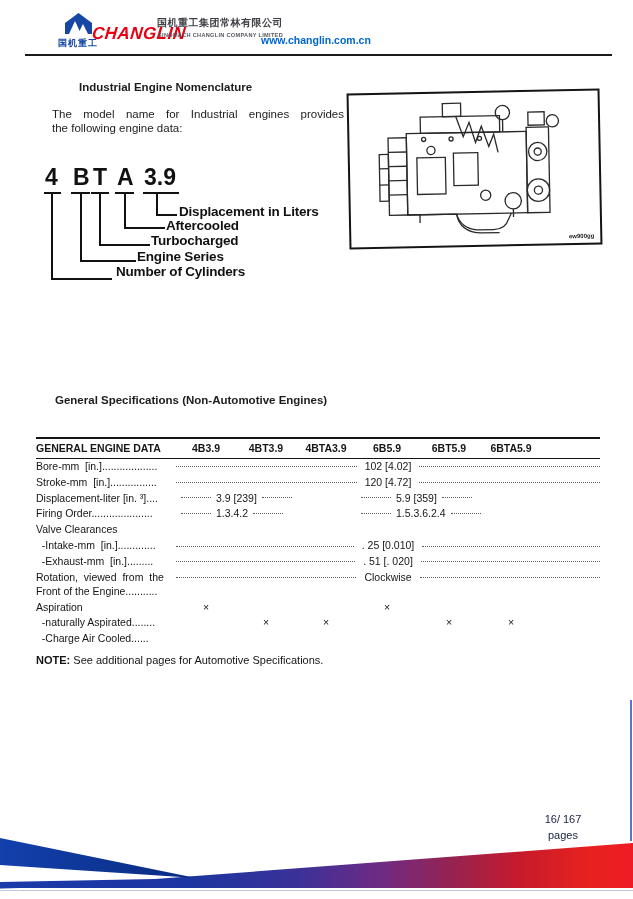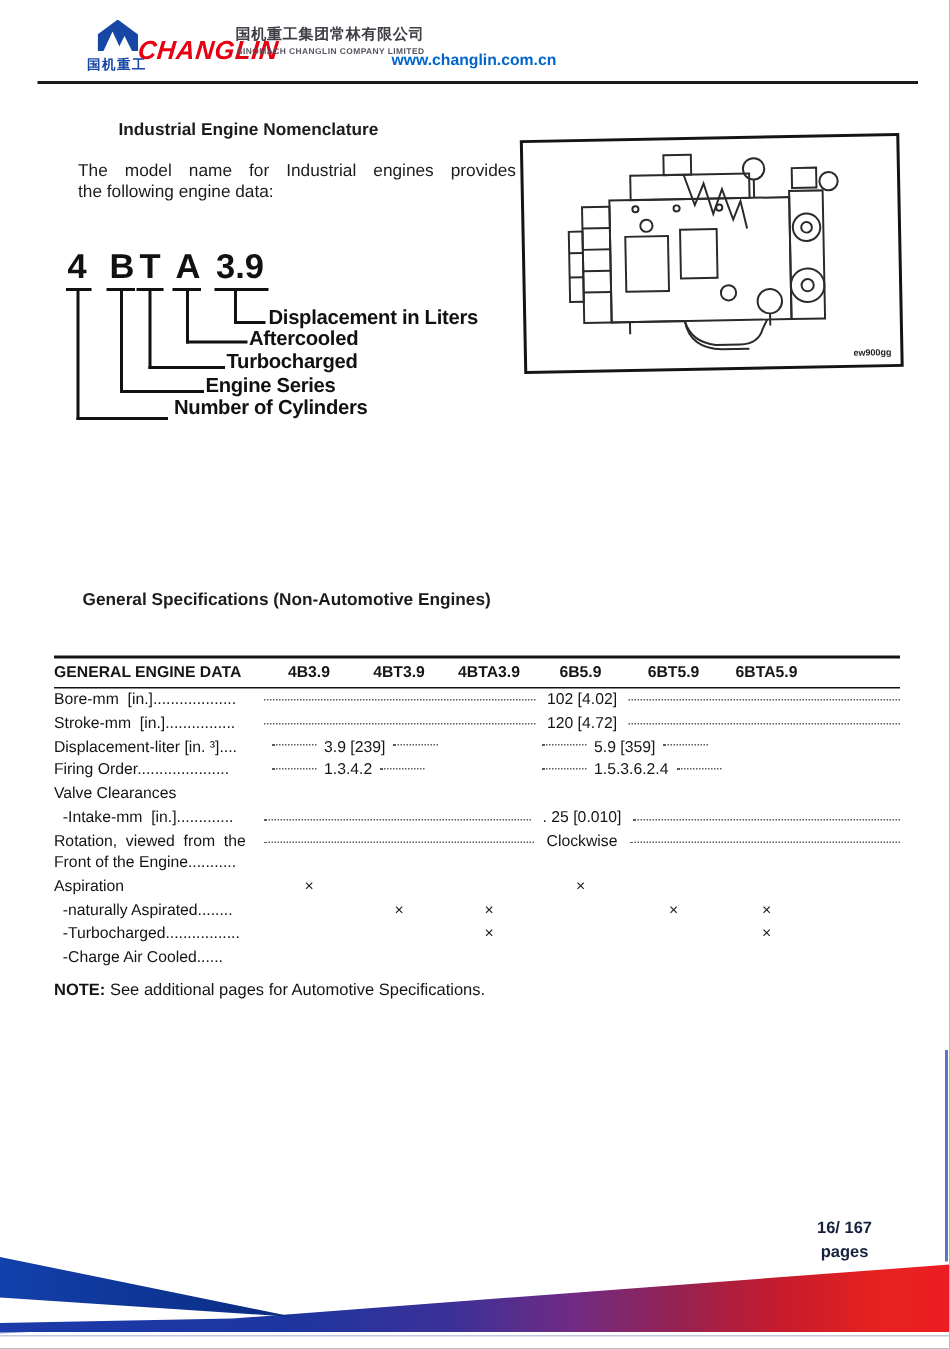--- a/index.html
+++ b/index.html
@@ -61,21 +61,21 @@
   .full{display:flex;align-items:center;gap:8px;}
   .fdash{flex:1;border-top:1.4px dotted #5a5a5a;height:0;}
   .fval{white-space:nowrap;}
   .halfc{text-align:left;white-space:nowrap;}
   .hdash{display:inline-block;width:30px;border-top:1.4px dotted #5a5a5a;vertical-align:middle;margin:0 5px 3px;}
   .mark{font-size:10px;}
   .note{margin-top:7px;font-size:11px;color:#141414;}
   .note b{font-weight:800;}
 
   
-  .pagenum{position:absolute;left:541px;top:812px;width:44px;text-align:center;font-size:11px;font-weight:bold;color:#16213e;line-height:1.45;}
+  .pagenum{position:absolute;left:541px;top:812px;width:44px;text-align:center;font-size:11px;font-weight:normal;color:#16213e;line-height:1.45;}
   .edge-line{position:absolute;left:630px;top:700px;width:1.5px;height:141px;background:#3d5ec2;opacity:.85;}
   .ftr{position:absolute;left:0;bottom:0;width:633px;height:65px;}
   .ftr svg{display:block;}
 </style>
 </head>
 <body>
 
 <div class="page">
 
   <div class="hdr">
@@ -234,20 +234,30 @@
             <td class="lab">  -Intake-mm  [in.].............</td>
             <td class="" colspan="7">
               <div class="full">
                 <span class="fdash"></span>
                 <span class="fval">. 25 [0.010]</span>
                 <span class="fdash"></span>
               </div>
             </td>
           </tr>
           <tr>
+            <td class="lab">  -Exhaust-mm  [in.].........</td>
+            <td class="" colspan="7">
+              <div class="full">
+                <span class="fdash"></span>
+                <span class="fval">. 51 [. 020]</span>
+                <span class="fdash"></span>
+              </div>
+            </td>
+          </tr>
+          <tr>
             <td class="lab">Rotation,  viewed  from  the
 Front of the Engine...........</td>
             <td class="bot" colspan="7">
               <div class="full">
                 <span class="fdash"></span>
                 <span class="fval">Clockwise</span>
                 <span class="fdash"></span>
               </div>
             </td>
           </tr>
@@ -261,30 +271,20 @@
             <td class="cv"></td>
             <td class=""></td>
           </tr>
           <tr>
             <td class="lab">  -naturally Aspirated........</td>
             <td class="cv"></td>
             <td class="cv mark">×</td>
             <td class="cv mark">×</td>
             <td class="cv"></td>
             <td class="cv mark">×</td>
-            <td class="cv mark">×</td>
-            <td class=""></td>
-          </tr>
-          <tr>
-            <td class="lab">  -Turbocharged.................</td>
-            <td class="cv"></td>
-            <td class="cv"></td>
-            <td class="cv mark">×</td>
-            <td class="cv"></td>
-            <td class="cv"></td>
             <td class="cv mark">×</td>
             <td class=""></td>
           </tr>
           <tr>
             <td class="lab">  -Charge Air Cooled......</td>
             <td class="cv"></td>
             <td class="cv"></td>
             <td class="cv"></td>
             <td class="cv"></td>
             <td class="cv"></td>

